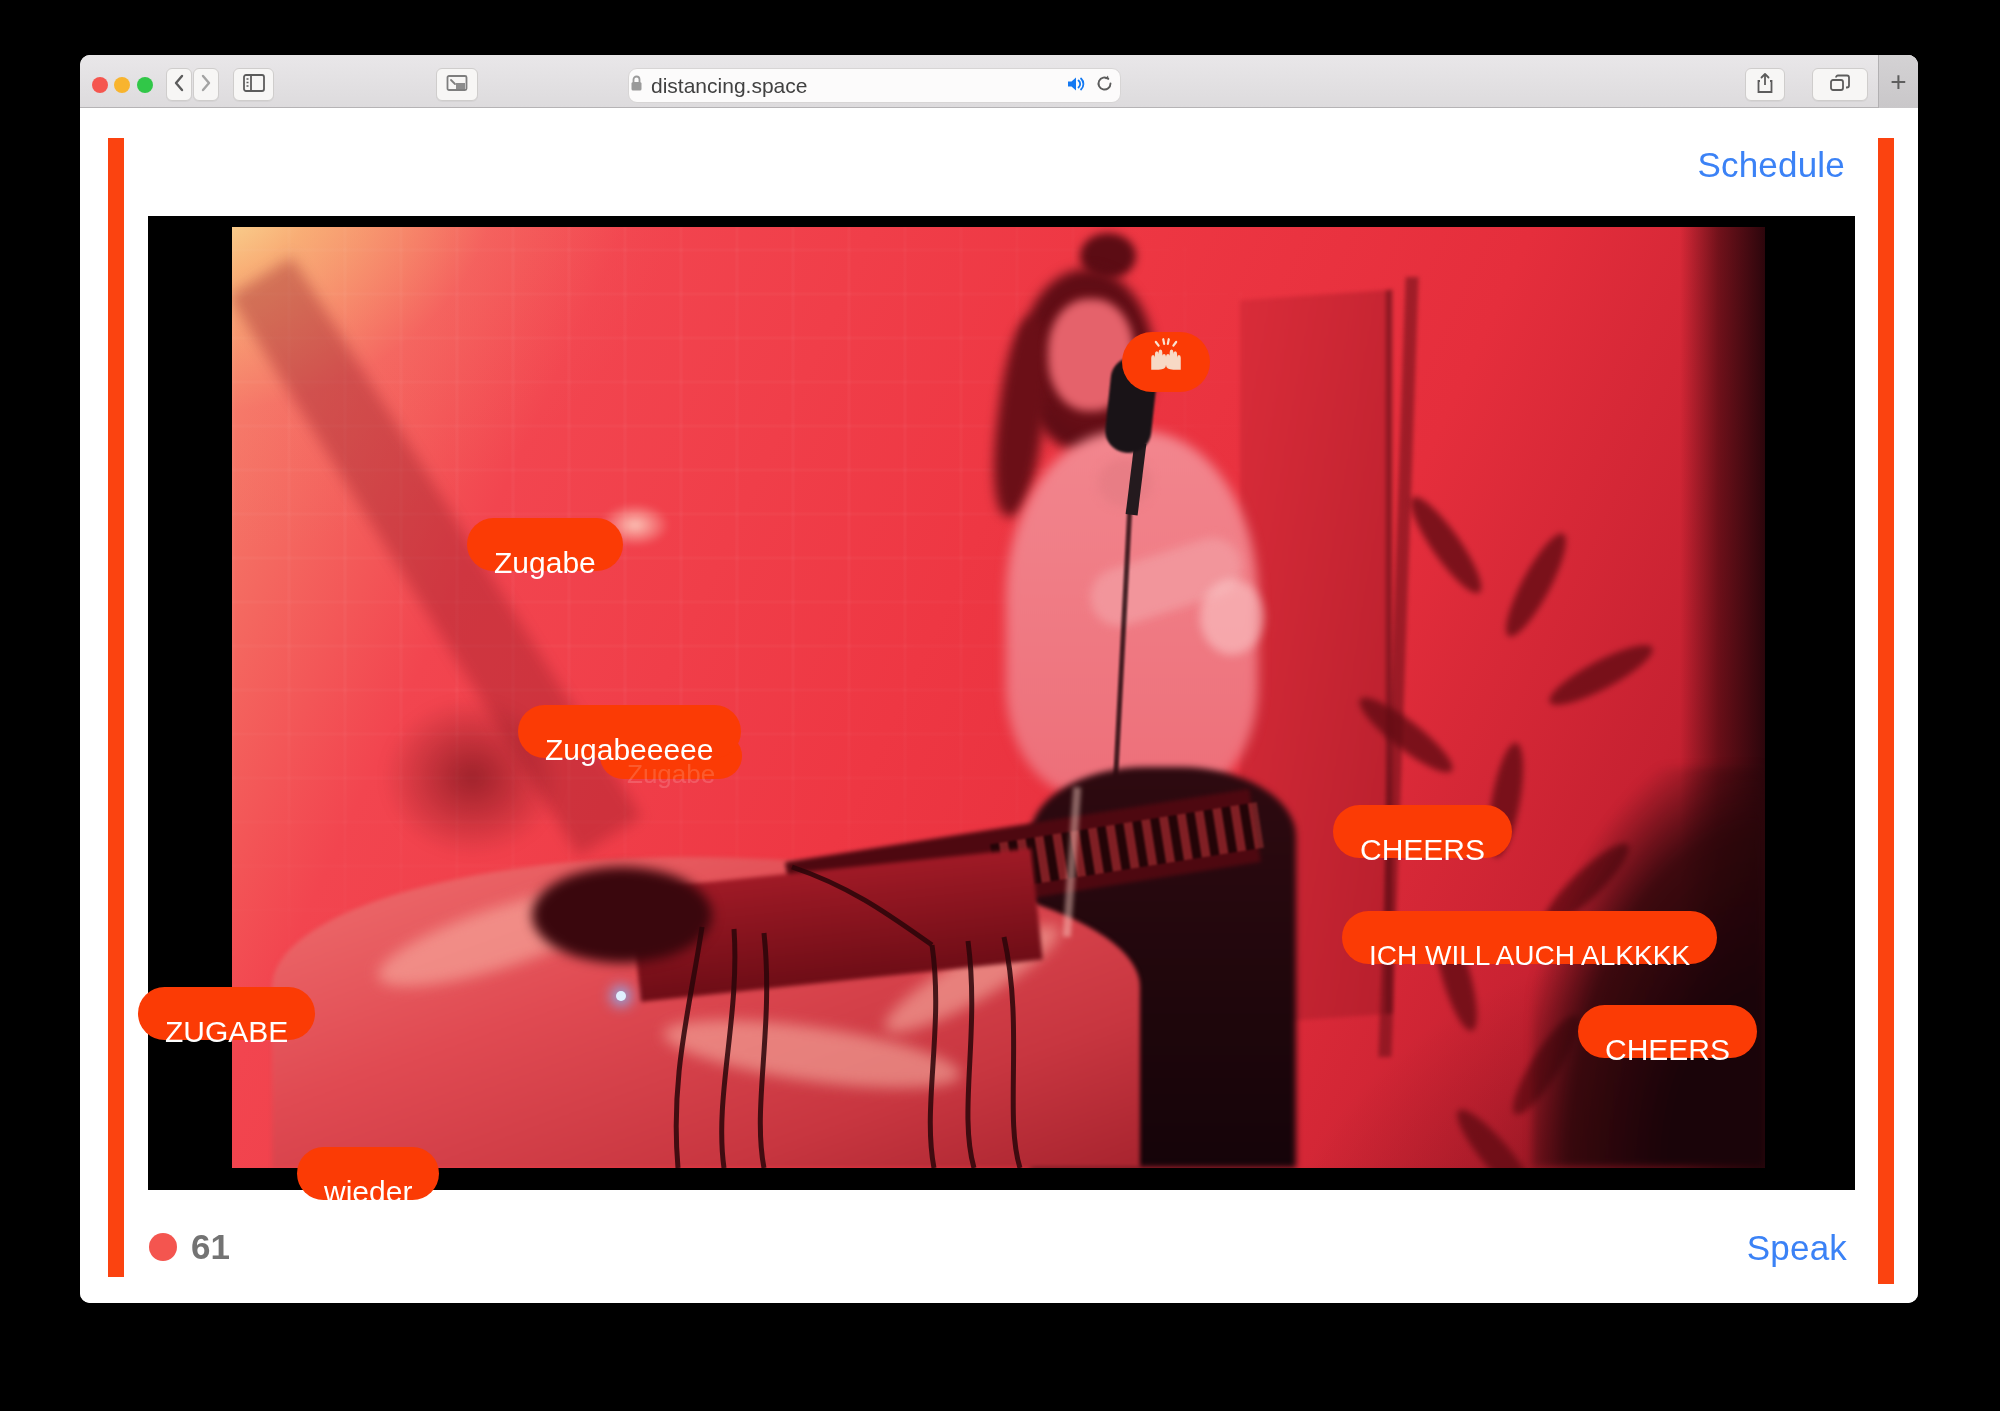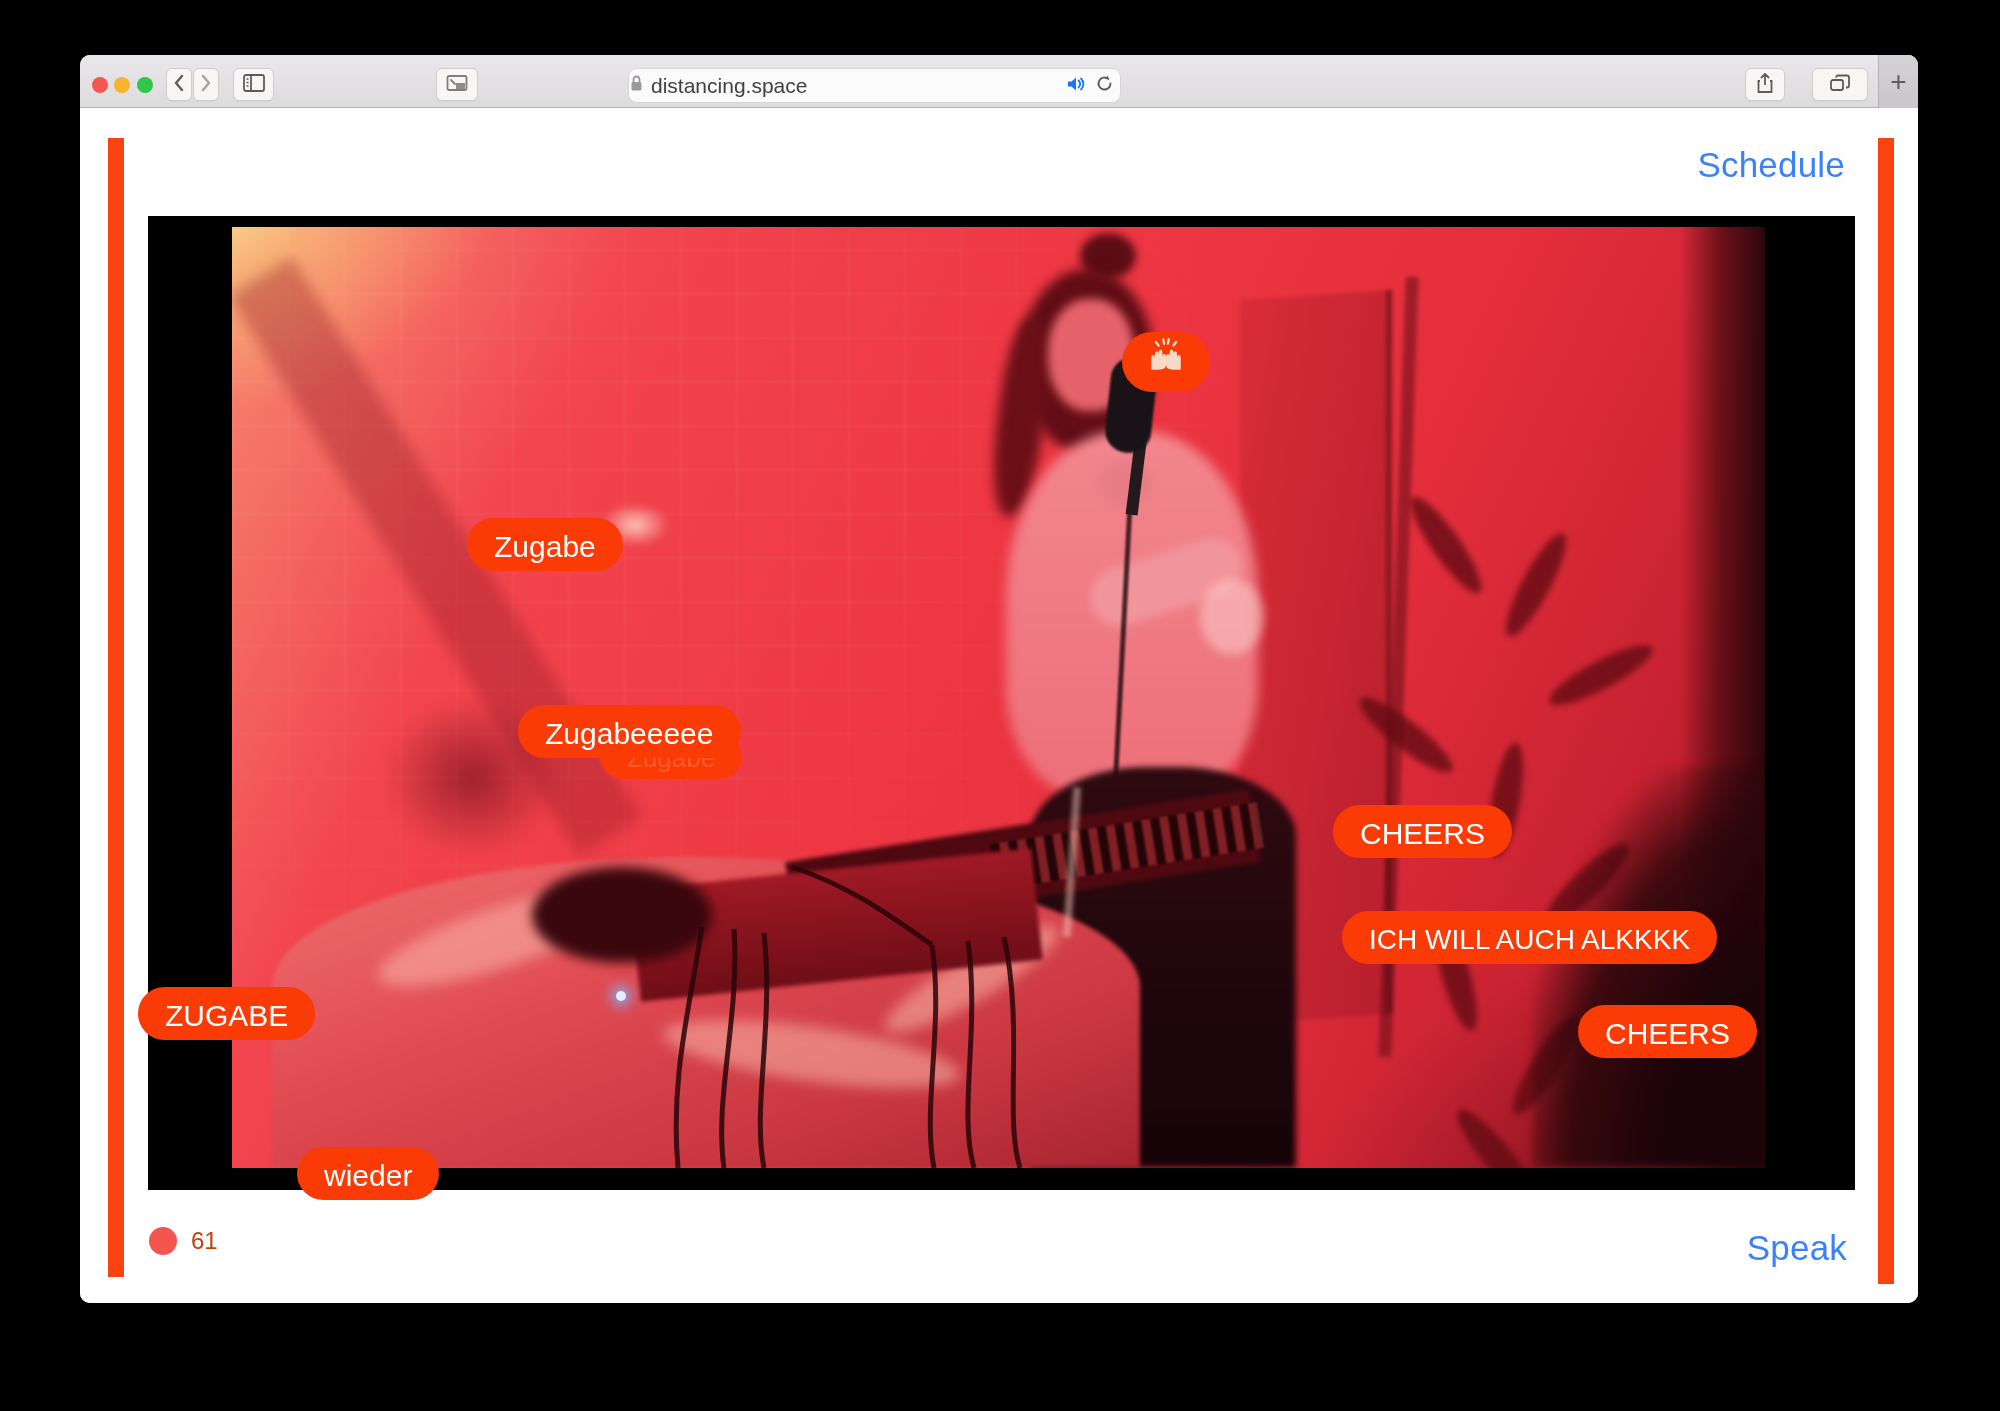--- a/index.html
+++ b/index.html
@@ -42,21 +42,21 @@
   
   .page { position:absolute; left:0; top:54px; width:100%; height:1194px; background:#fff; }
   .vbar { position:absolute; width:16px; background:#fb4310; }
   .vbar.left  { left:28px;   top:83px; height:1139px; }
   .vbar.right { left:1798px; top:83px; height:1146px; }
   .corner-link { position:absolute; color:#3b82f6; font-size:35px; letter-spacing:.2px; cursor:pointer; }
   .schedule { top:90px;  right:73px; }
   .speak    { top:1173px; right:71px; }
   .live { position:absolute; left:69px; top:1172px; display:flex; align-items:center; gap:14px; }
   .live-dot { width:28px; height:28px; border-radius:50%; background:#f4554f; }
-  .live-count { color:#c2410c; font-size:24px; }
+  .live-count { color:#737373; font-size:35px;font-weight:bold; }
 
   
   .stage { position:absolute; left:68px; top:161px; width:1707px; height:974px; background:#000; }
   .video { position:absolute; left:84px; top:11px; width:1533px; height:941px; overflow:hidden;
            background:
              radial-gradient(ellipse 820px 640px at -3% -6%, rgba(250,244,166,.97) 0%, rgba(250,205,125,.6) 17%, rgba(248,120,110,.18) 38%, rgba(0,0,0,0) 60%),
              radial-gradient(ellipse 900px 700px at 100% 115%, rgba(45,2,8,.55) 0%, rgba(45,2,8,0) 55%),
              linear-gradient(115deg,#f68970 0%,#f2454f 20%,#ee3743 45%,#e52e3c 66%,#c62131 85%,#96151f 100%); }
   .scene { position:absolute; }
   .tiles { left:0; top:0; width:68%; height:82%; opacity:.5; filter:blur(1px);
@@ -117,21 +117,21 @@
   .gear1 { left:402px; top:642px; width:404px; height:112px; background:linear-gradient(#a01a26,#6e0d16);
            transform:rotate(-6deg); filter:blur(2px); }
   .pile  { left:300px; top:640px; width:180px; height:96px; border-radius:50%; background:#3a070d; filter:blur(6px); }
   .glass { left:836px; top:560px; width:8px; height:150px; background:rgba(255,210,200,.45);
            transform:rotate(4deg); filter:blur(2px); }
   .led { left:384px; top:764px; width:10px; height:10px; border-radius:50%; background:#dfefff;
          box-shadow:0 0 14px 5px rgba(130,185,255,.9); }
   .cables { left:0; top:0; width:1533px; height:941px; }
 
   
-  .bubble { position:absolute; z-index:6; height:53px; line-height:53px; padding:2px 27px;
+  .bubble { position:absolute; z-index:6; height:53px; line-height:53px; padding:18px 27px;
             border-radius:28px; background:#fb3b05; color:#fff; font-size:30px;
             white-space:nowrap; }
   .b0 { left:387px;  top:463px; }
   .b1 { left:288px;  top:587px; font-size:28px; }
   .b2 { left:438px;  top:650px; z-index:7; }
   .b3 { left:520px;  top:678px; z-index:5; height:46px; line-height:46px; font-size:26px; color:rgba(255,255,255,.16); }
   .b4 { left:1253px; top:750px; }
   .b5 { left:1262px; top:856px; font-size:28px; }
   .b6 { left:58px;   top:932px; }
   .b7 { left:1498px; top:950px; }

